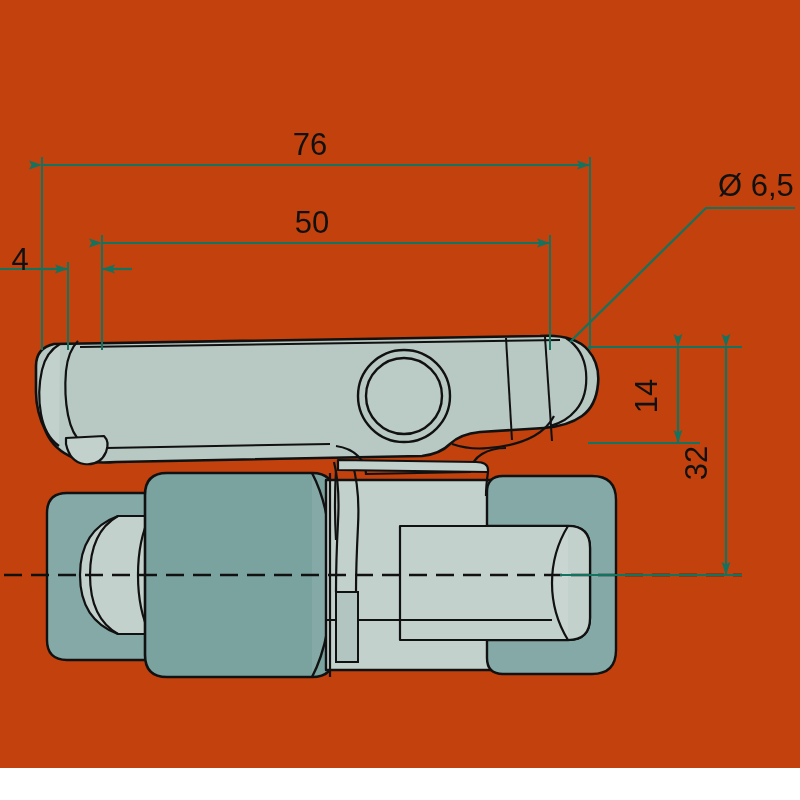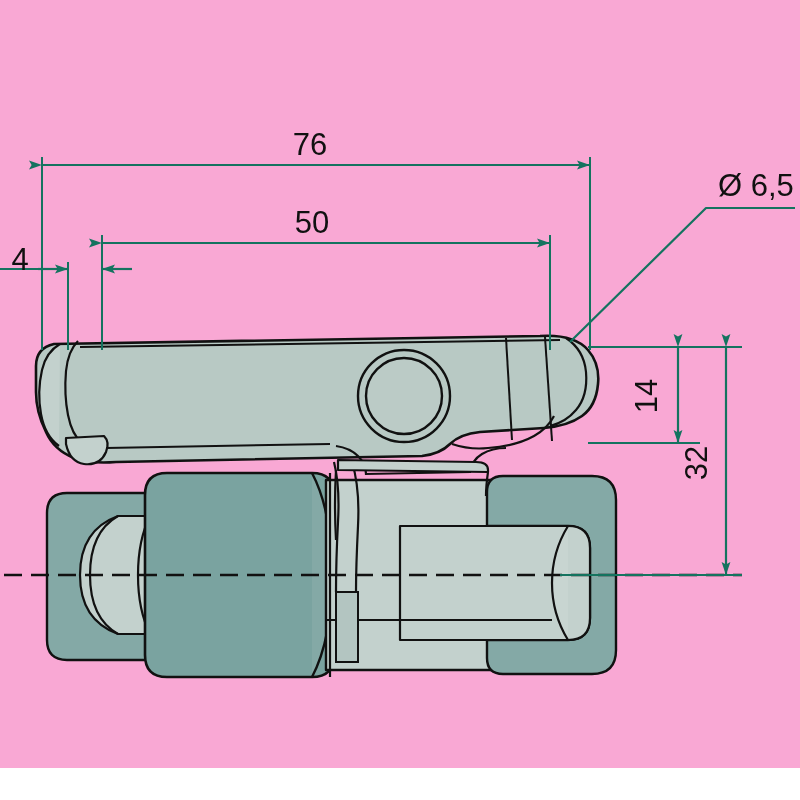--- a/index.html
+++ b/index.html
@@ -10,21 +10,21 @@
   body {
     width: 800px;
     height: 800px;
     overflow: hidden;
     font-family: "Liberation Sans", sans-serif;
   }
   #drawing-root {
     position: relative;
     width: 800px;
     height: 768px;
-    background: #f9a8d4;
+    background: #c2410c;
   }
   svg.tech-drawing {
     display: block;
     width: 800px;
     height: 800px;
   }
   .dim-text {
     font-family: "Liberation Sans", sans-serif;
     font-size: 31px;
     fill: #111111;

